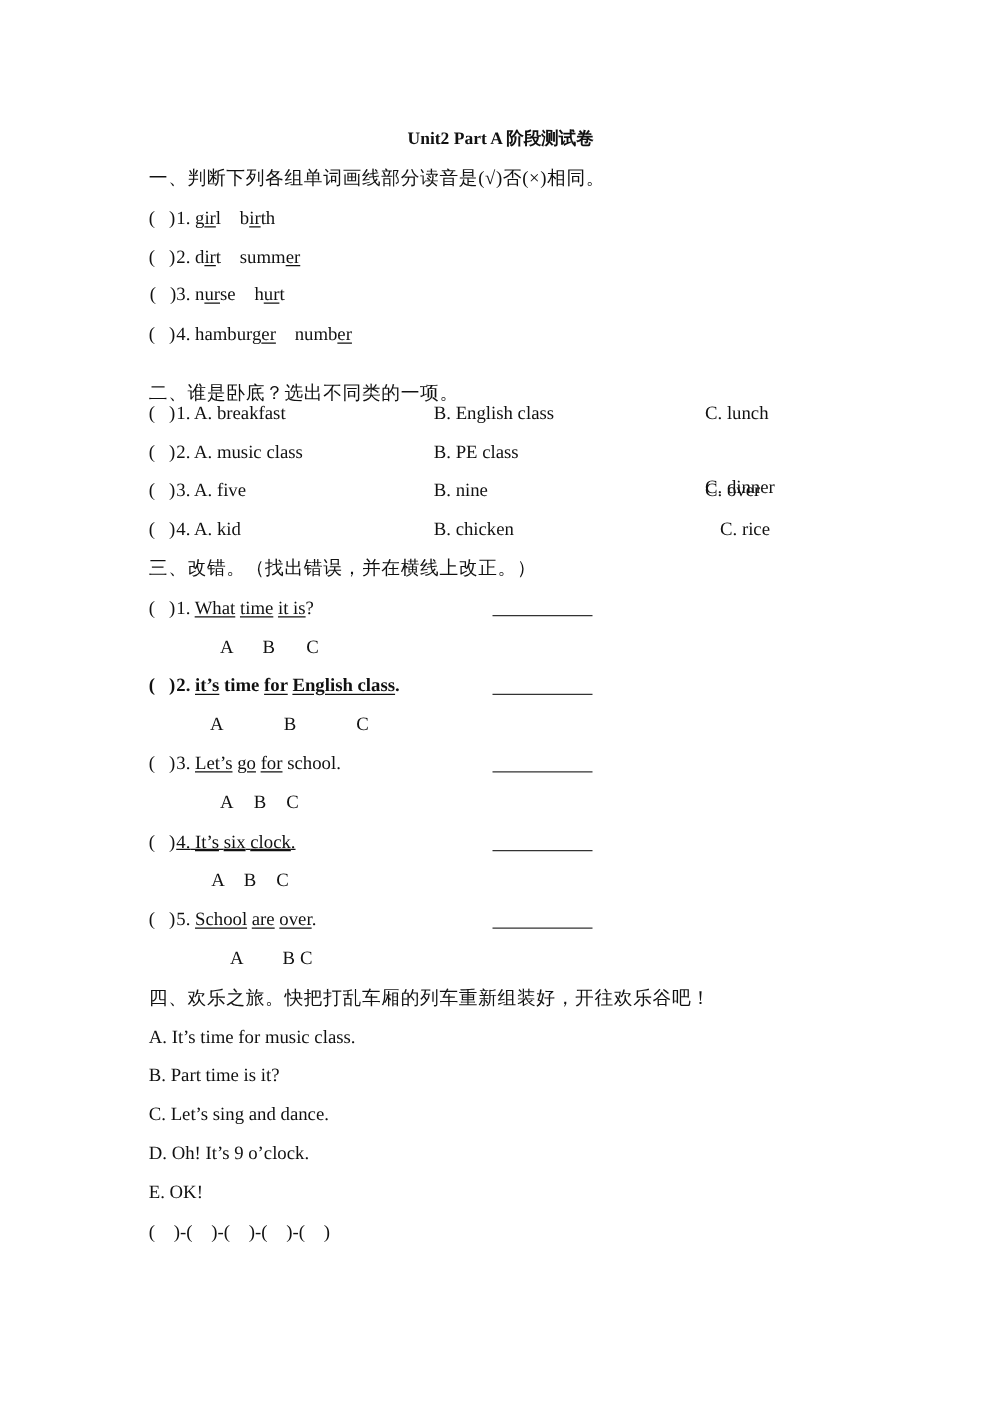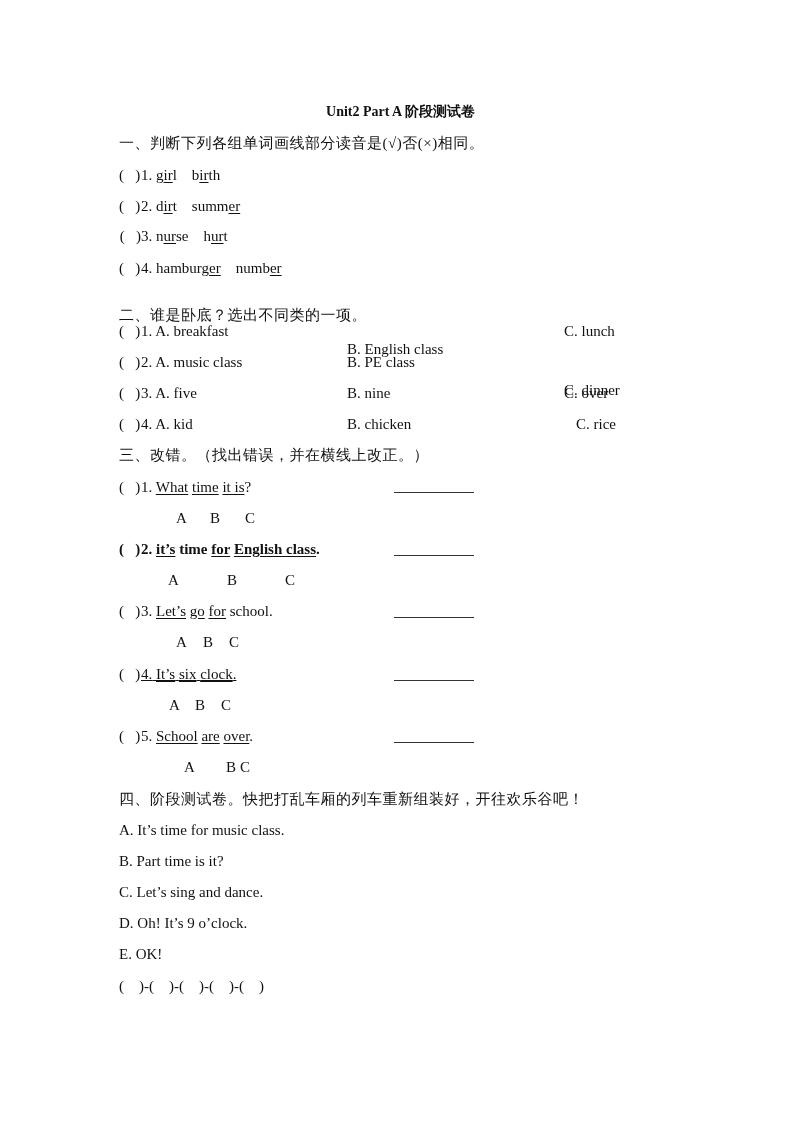--- a/index.html
+++ b/index.html
@@ -56,21 +56,21 @@
     <span class="paren">( &nbsp; )</span><span>4.</span>
     <span>hamburg</span><span class="u">er</span><span></span>&nbsp;&nbsp;&nbsp;
     <span>numb</span><span class="u">er</span><span></span>
   </div>
 
   <div class="line cn" style="top:306px;">二、谁是卧底？选出不同类的一项。</div>
 
   <div class="line" style="top:322px;">
     <span class="paren">( &nbsp; )</span><span>1.</span> <span>A. breakfast</span>
   </div>
-  <div class="col" style="top:340px; left:347px;">B. English class</div>
+  <div class="col" style="top:322px; left:347px;">B. English class</div>
   <div class="col" style="top:322px; left:564px;">C. lunch</div>
 
   <div class="line" style="top:353px;">
     <span class="paren">( &nbsp; )</span><span>2.</span> <span>A. music class</span>
   </div>
   <div class="col" style="top:353px; left:347px;">B. PE class</div>
   <div class="col" style="top:353px; left:564px;margin-top:28px;">C. dinner</div>
 
   <div class="line" style="top:384px;">
     <span class="paren">( &nbsp; )</span><span>3.</span> <span>A. five</span>
@@ -134,21 +134,21 @@
     <span class="paren">( &nbsp; )</span><span>5.</span>
     <span class="u">School</span><span> </span><span class="u">are</span><span> </span><span class="u">over</span><span>.</span>
   </div>
   <div class="blank" style="top:742px;"></div>
   <div class="letters" style="top:758px; left:0;">
     <span style="left:184px;">A</span>
     <span style="left:226px;">B</span>
     <span style="left:240px;">C</span>
   </div>
 
-  <div class="line cn" style="top:790px;">四、阶段测试卷。快把打乱车厢的列车重新组装好，开往欢乐谷吧！</div>
+  <div class="line cn" style="top:790px;">四、欢乐之旅。快把打乱车厢的列车重新组装好，开往欢乐谷吧！</div>
   <div class="line" style="top:821px;">A. It’s time for music class.</div>
   <div class="line" style="top:852px;">B. Part time is it?</div>
   <div class="line" style="top:883px;">C. Let’s sing and dance.</div>
   <div class="line" style="top:914px;">D. Oh! It’s 9 o’clock.</div>
   <div class="line" style="top:945px;">E. OK!</div>
   <div class="line" style="top:977px; white-space: pre;">(    )-(    )-(    )-(    )-(    )</div>
 
 </div>
 
 </body></html>

